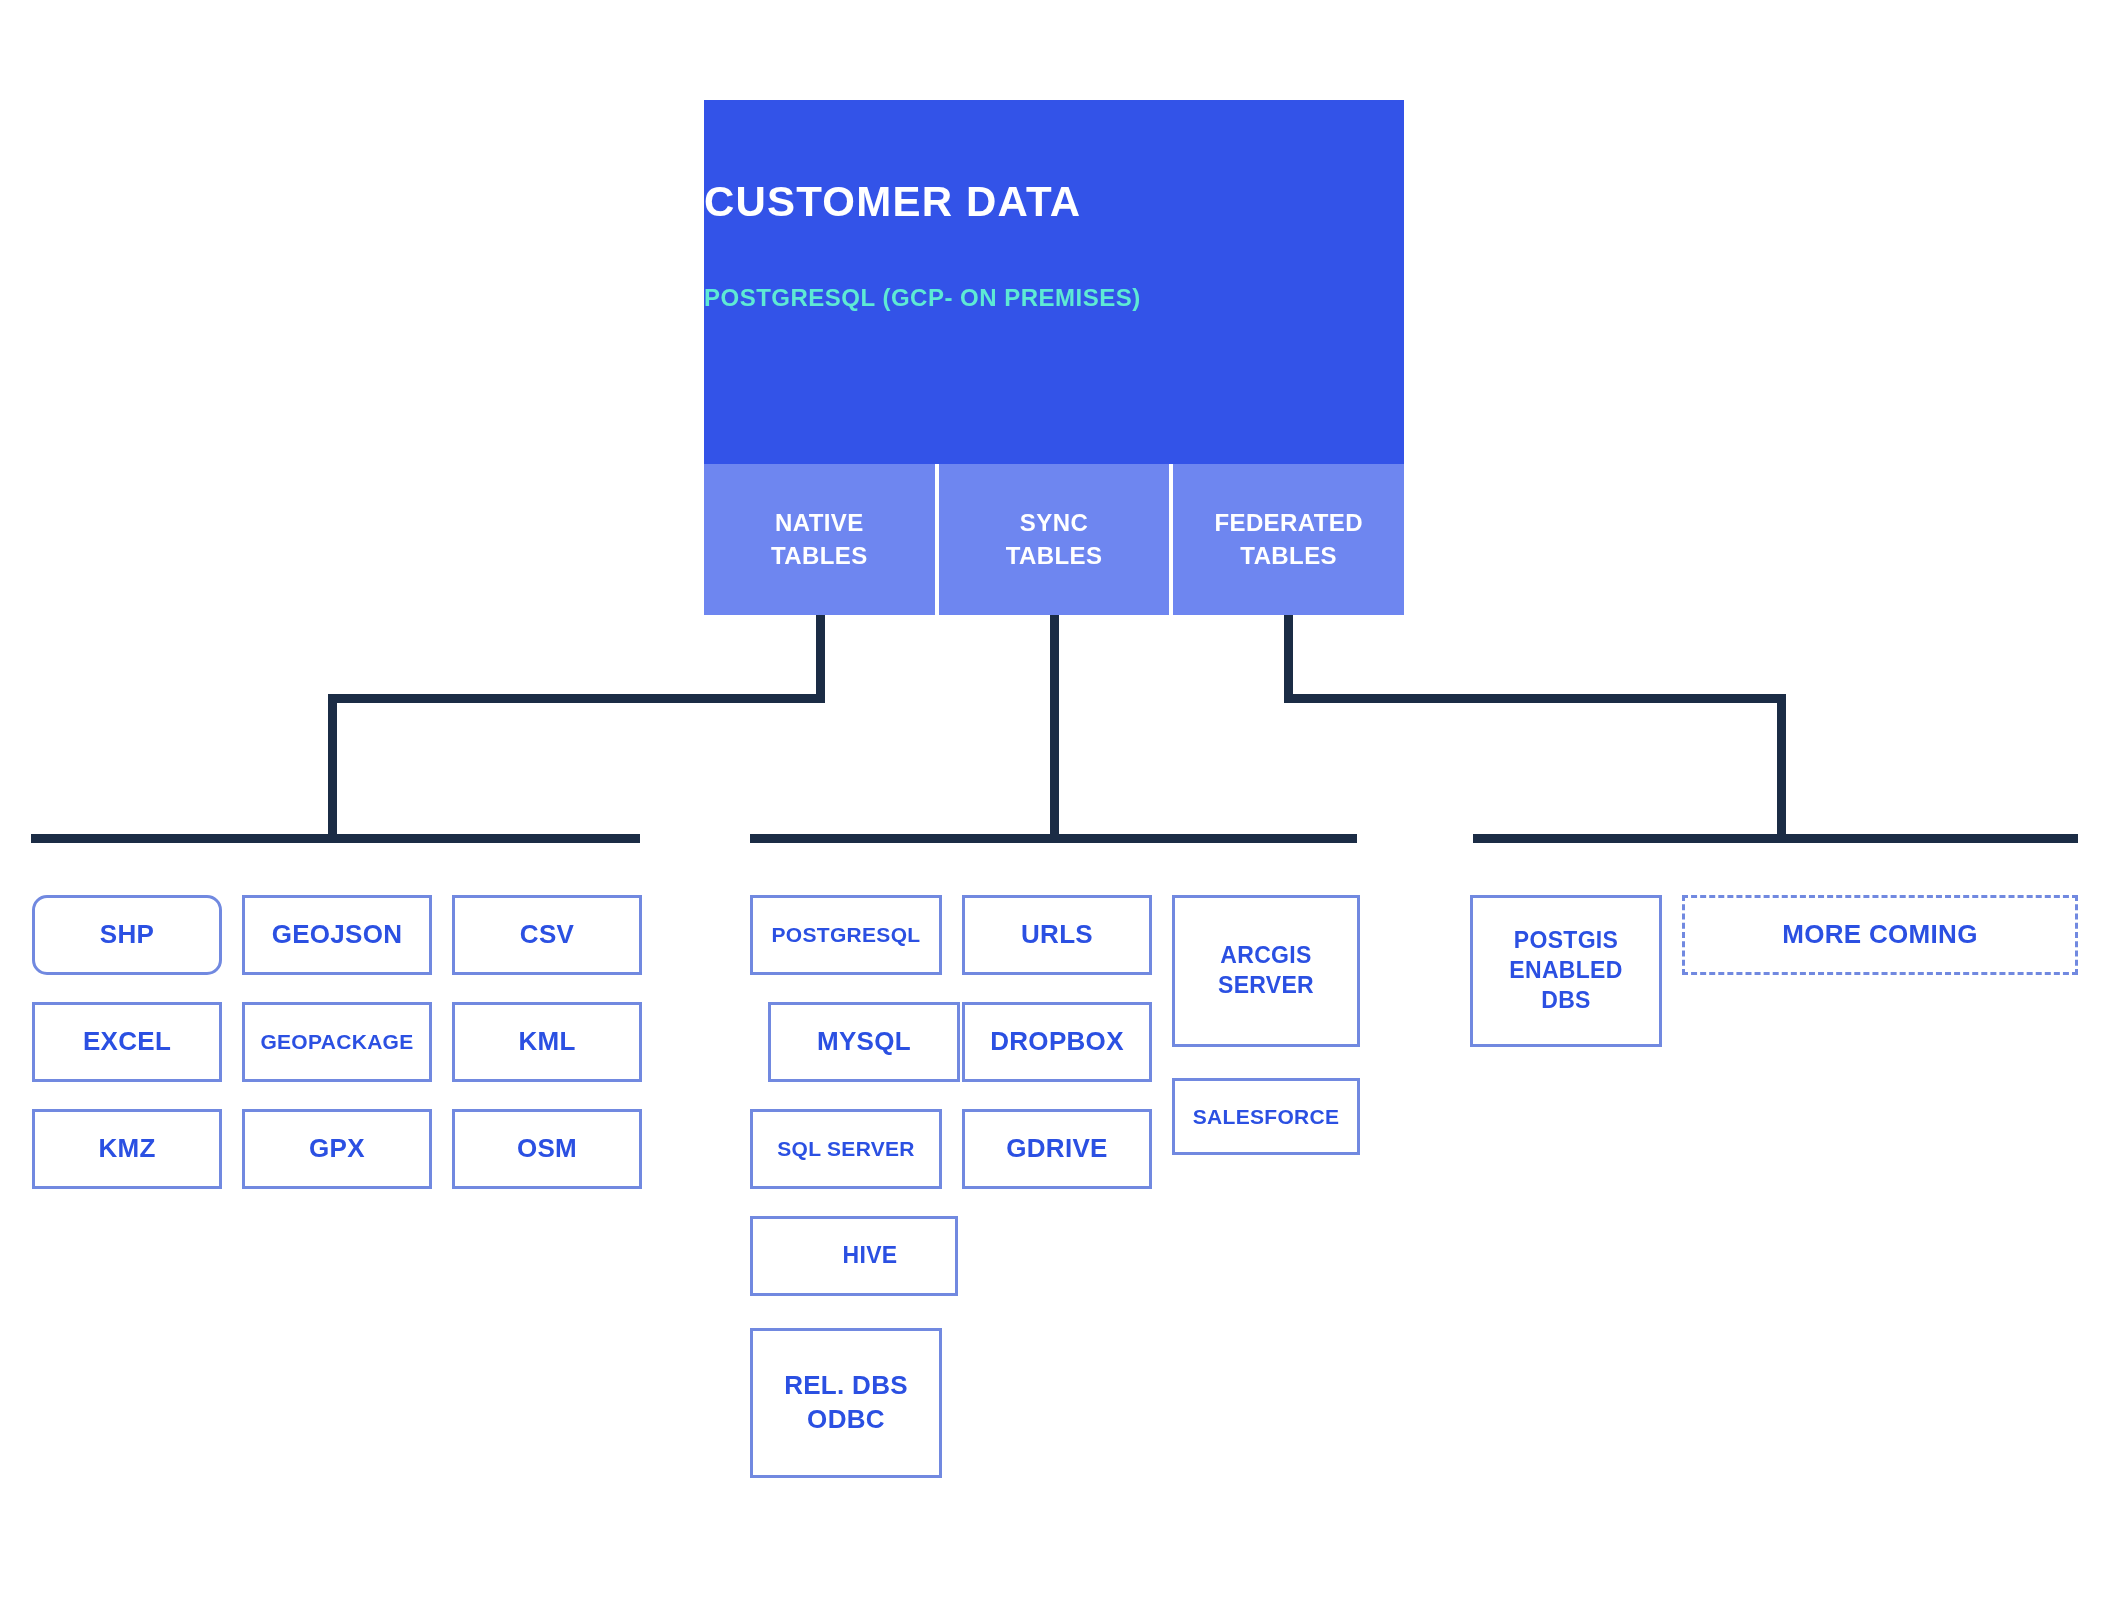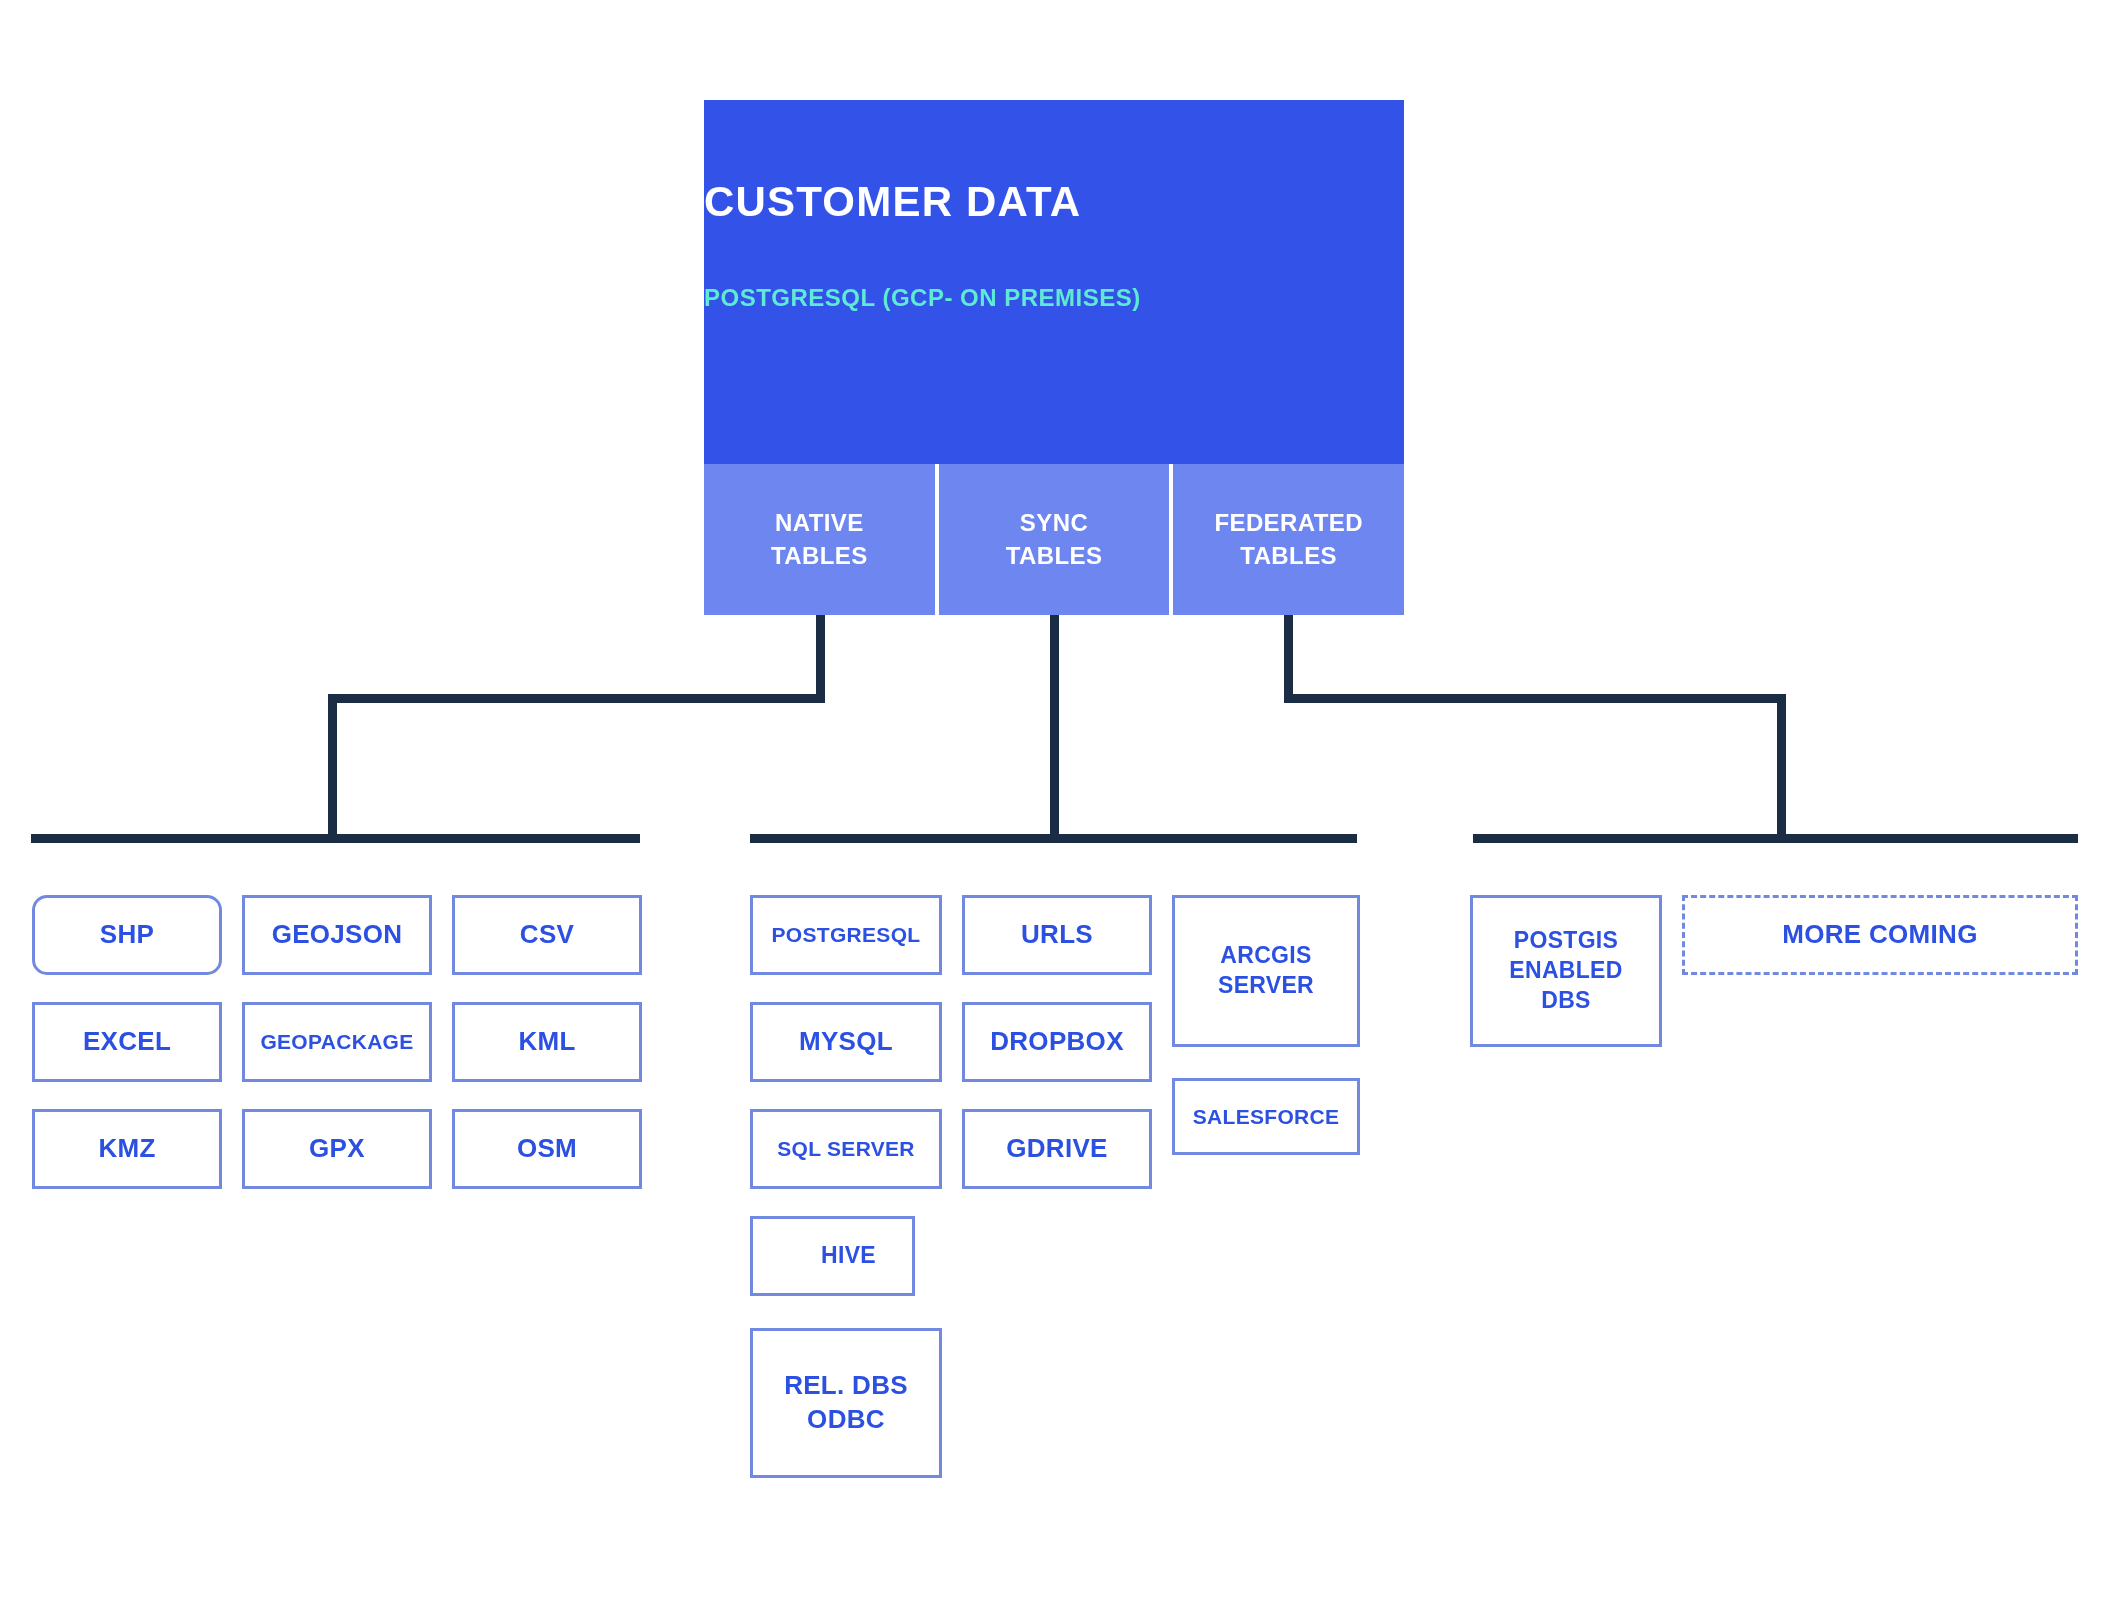--- a/index.html
+++ b/index.html
@@ -175,38 +175,38 @@
     <span class="lbl">POSTGRESQL</span>
   </div>
   <div class="leaf fs-lg" style="left:962px; top:895px; width:190px; height:80px;">
     <span class="lbl">URLS</span>
   </div>
   <div class="leaf fs-md" style="left:1172px; top:895px; width:188px; height:152px; flex-direction:column;">
     <span class="lbl">ARCGIS</span>
     <span class="lbl">SERVER</span>
   </div>
 
-  <div class="leaf fs-lg" style="left:750px; top:1002px; width:192px; height:80px;">
+  <div class="leaf fs-lg" style="left:768px; top:1002px; width:192px; height:80px;">
     <span class="lbl">MYSQL</span>
   </div>
   <div class="leaf fs-lg" style="left:962px; top:1002px; width:190px; height:80px;">
     <span class="lbl">DROPBOX</span>
   </div>
   <div class="leaf fs-sm" style="left:1172px; top:1078px; width:188px; height:77px;">
     <span class="lbl">SALESFORCE</span>
   </div>
 
   <div class="leaf fs-sm" style="left:750px; top:1109px; width:192px; height:80px;">
     <span class="lbl">SQL SERVER</span>
   </div>
   <div class="leaf fs-lg" style="left:962px; top:1109px; width:190px; height:80px;">
     <span class="lbl">GDRIVE</span>
   </div>
 
-  <div class="leaf fs-md" style="left:750px; top:1216px; width:165px; height:80px;padding-left:32px;">
+  <div class="leaf fs-md" style="left:750px; top:1216px; width:208px; height:80px;padding-left:32px;">
     <span class="lbl">HIVE</span>
   </div>
   <div class="leaf fs-lg" style="left:750px; top:1328px; width:192px; height:150px; flex-direction:column;">
     <span class="lbl">REL. DBS</span>
     <span class="lbl">ODBC</span>
   </div>
 
   <div class="leaf fs-md" style="left:1470px; top:895px; width:192px; height:152px; flex-direction:column;">
     <span class="lbl">POSTGIS</span>
     <span class="lbl">ENABLED</span>

